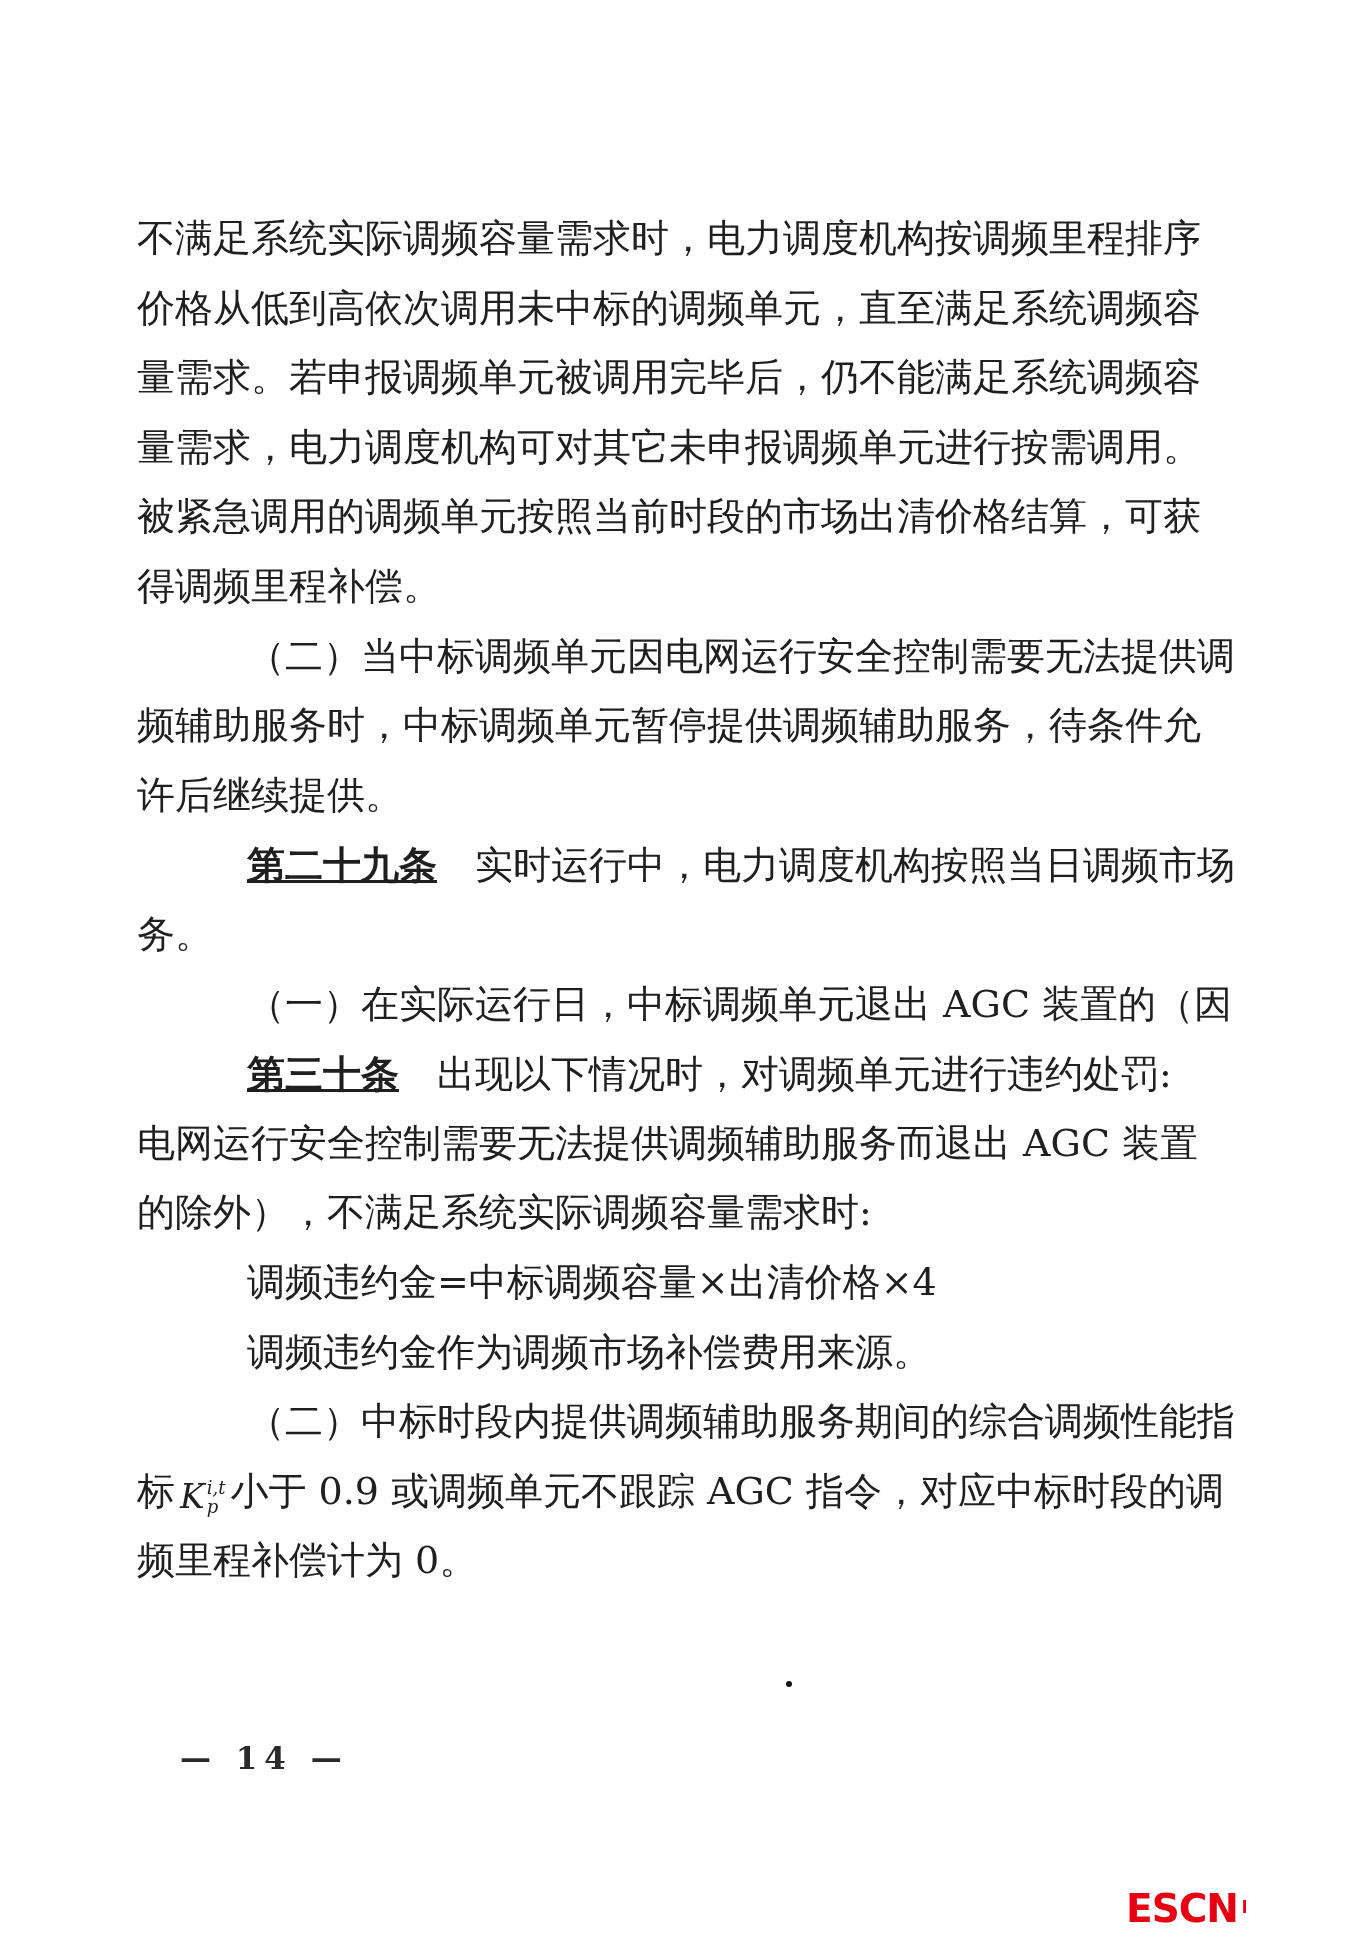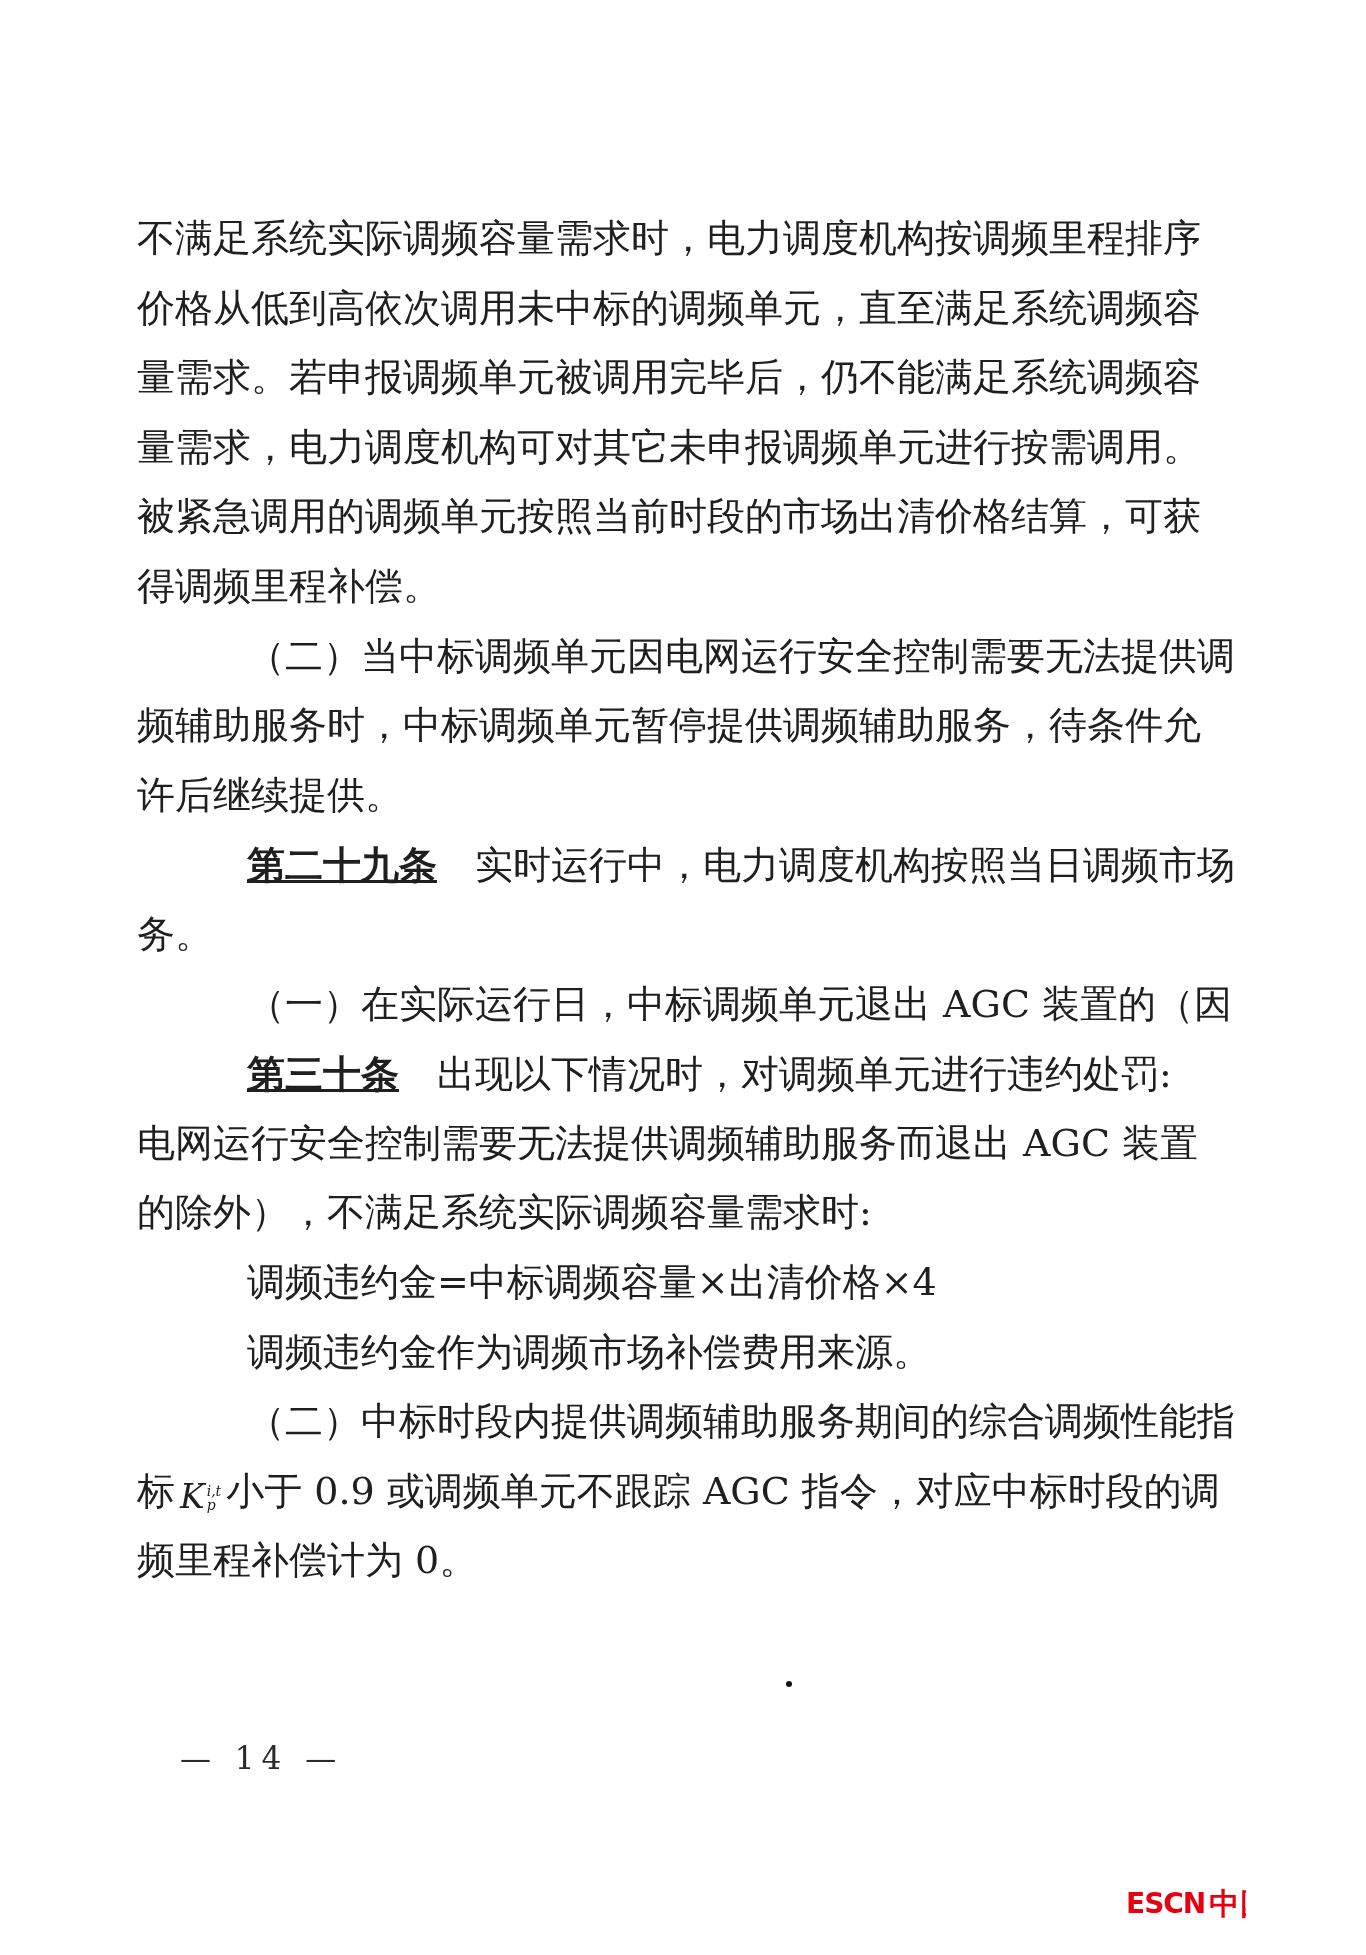--- a/index.html
+++ b/index.html
@@ -9,24 +9,24 @@
     font-family:"DejaVu Serif","Liberation Serif",serif; color:var(--text);
     overflow:hidden;
   }
   .doc { position:absolute; left:137px; top:204px; width:1066px; font-size:38px; }
   .line { height:69.6px; line-height:69.6px; white-space:nowrap; }
   .line.indent { padding-left:110px; }
   .b { font-weight:bold;text-decoration:underline; }
   .gap { display:inline-block; width:38px; }
   .formula { display:inline-flex; align-items:center; font-style:italic; margin:0 5px; vertical-align:-4px; }
   .fbase { font-size:33px; line-height:1; }
-  .fstack { display:inline-flex; flex-direction:column; font-size:14px; line-height:1.05; margin-left:2px; transform:translateY(2px); }
-  .page-number { position:absolute; left:180px; top:1740px; font-size:31px; letter-spacing:7px; color:#2a2a2a; }
+  .fstack { display:inline-flex; flex-direction:column; font-size:18px; line-height:1.05; margin-left:2px; transform:translateY(2px); }
+  .page-number { position:absolute; left:180px; top:1740px; font-size:31px; letter-spacing:7px; color:#2a2a2a;font-weight:bold; }
   .watermark { position:absolute; left:1126px; top:1889px; display:flex; align-items:center; color:var(--red); white-space:nowrap; }
-  .wm-latin { font-family:"DejaVu Sans","Liberation Sans",sans-serif; font-weight:900; font-size:28px; letter-spacing:-1px; line-height:1; }
+  .wm-latin { font-family:"DejaVu Sans","Liberation Sans",sans-serif; font-weight:900; font-size:39px; letter-spacing:-1px; line-height:1; }
   .wm-cn { font-weight:bold; font-size:30px; margin-left:4px; line-height:1; letter-spacing:1px; }
   .speck { position:absolute; left:786px; top:1681px; width:6px; height:6px; background:#151515; border-radius:50%; }
   .edge-shadow { position:absolute; left:1346px; top:0; width:10px; height:1955px; background:#ececec; opacity:.55; }
 </style>
 </head>
 <body>
 
 <div class="page">
   <div class="doc">
       <div class="line"><span>不满足系统实际调频容量需求时，电力调度机构按调频里程排序</span></div>

